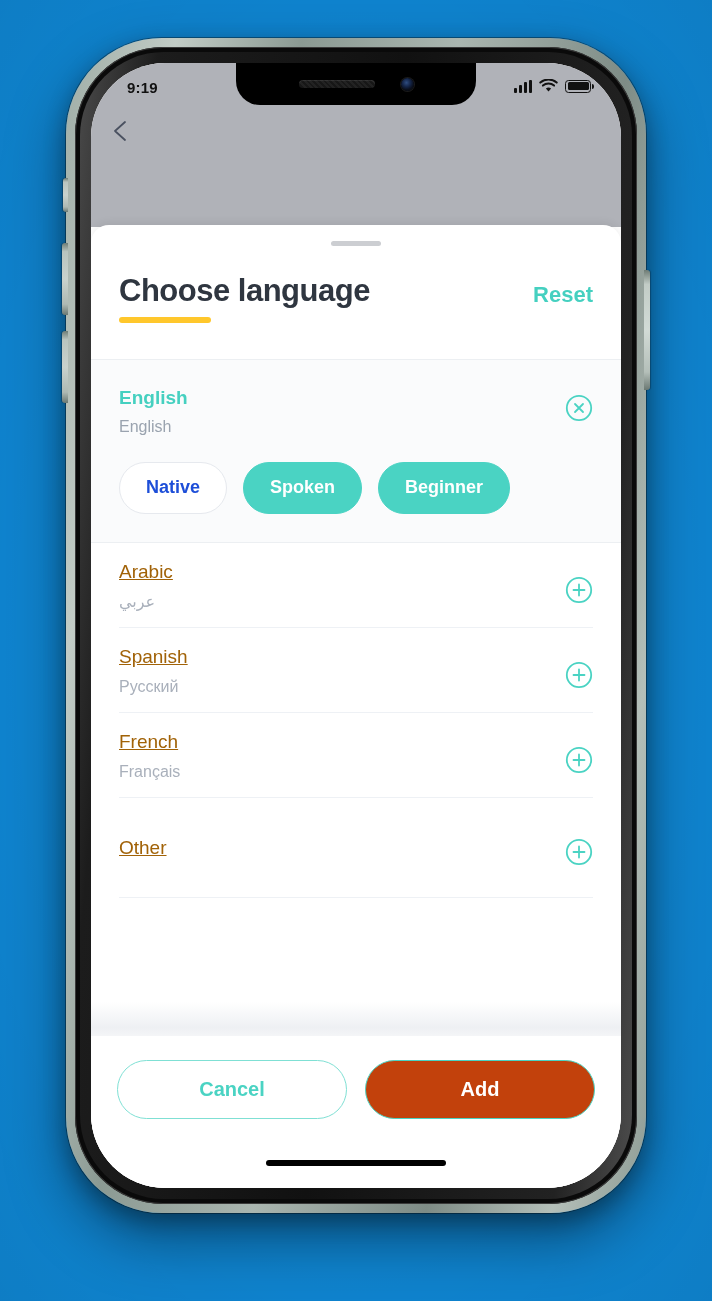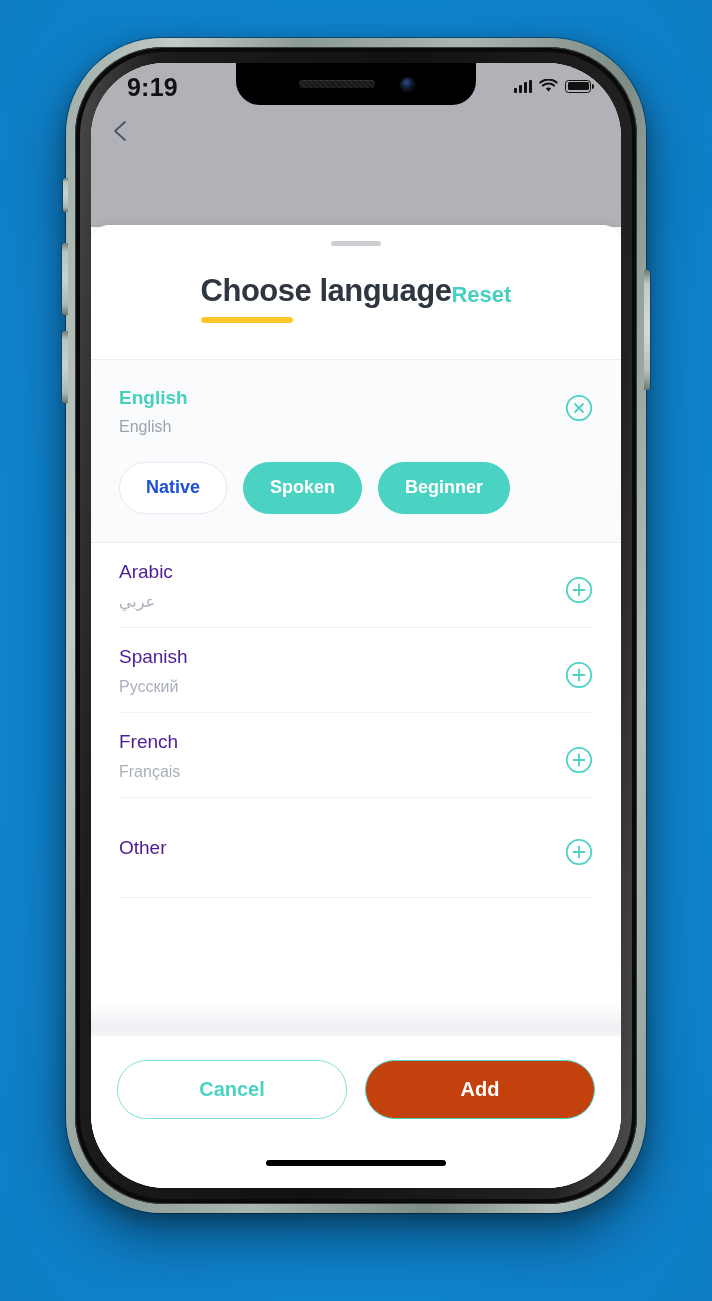--- a/index.html
+++ b/index.html
@@ -132,21 +132,21 @@
     top: 0; left: 0; right: 0;
     height: 44px;
     background: #b0b2b8;
     display: flex;
     align-items: center;
     justify-content: space-between;
     padding: 0 30px 0 36px;
     z-index: 20;
   }
   .status-time {
-    font-size: 25px;
+    font-size: 15px;
     font-weight: 700;
     color: #111;
     letter-spacing: 0.2px;
     margin-top: 4px;
   }
   .status-right {
     display: flex;
     align-items: center;
     gap: 7px;
     margin-top: 2px;
@@ -214,21 +214,21 @@
     margin: 16px auto 0;
     flex: none;
     cursor: grab;
   }
 
   .sheet-header {
     flex: none;
     padding: 28px 28px 0;
     display: flex;
     align-items: flex-start;
-    justify-content: center;
+    justify-content: space-between;
   }
   .title-wrap { position: relative; }
   .sheet-title {
     font-size: 31px;
     font-weight: 700;
     color: #2f3640;
     letter-spacing: -0.5px;
     line-height: 1.1;
   }
   .title-underline {
@@ -326,22 +326,23 @@
     align-items: center;
     justify-content: space-between;
     border-bottom: 1px solid #eef1f5;
     padding: 18px 0 16px;
     cursor: pointer;
     min-height: 82px;
   }
   .row-text { display: flex; flex-direction: column; gap: 8px; }
   .row-name {
     font-size: 19px;
-    color: #4c1d95;
+    color: #a16207;
     line-height: 1.2;
+    text-decoration: underline;
   }
   .row-native {
     font-size: 16px;
     color: #a9b0bb;
     line-height: 1.2;
   }
   .row-row-other { min-height: 100px; gap: 27px; }
   .list-fade {
     position: absolute;
     left: 0; right: 0; bottom: 0;

